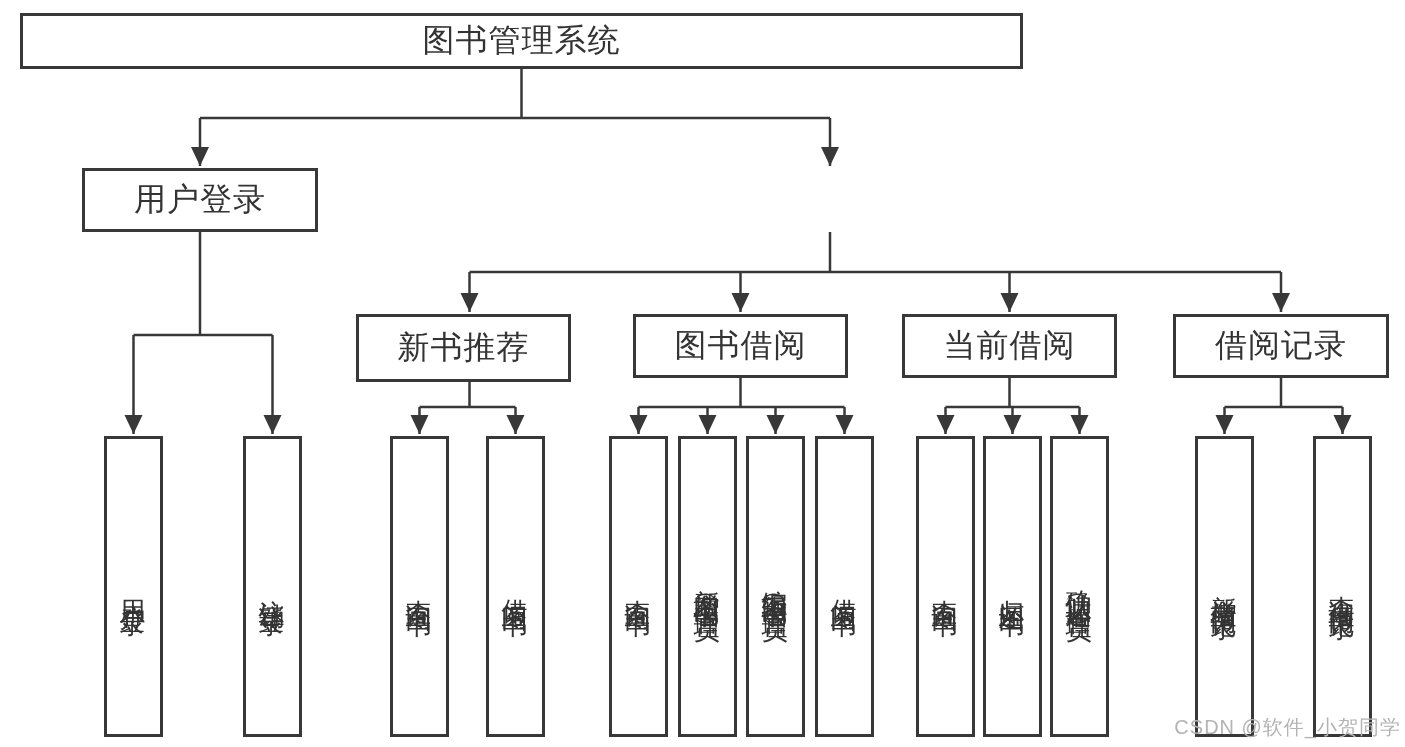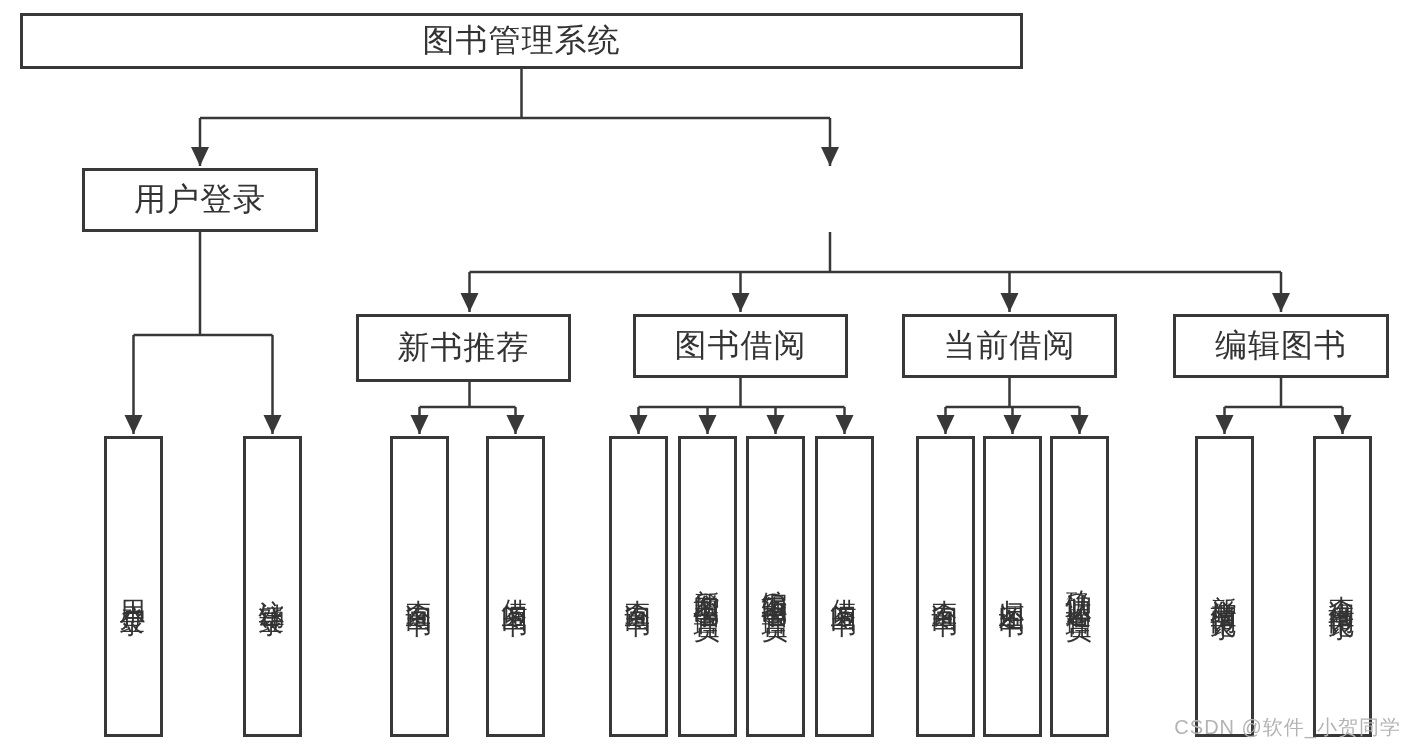--- a/index.html
+++ b/index.html
@@ -96,21 +96,21 @@
     </g>
   </svg>
 
   <div class="node node--h" style="left:20px; top:13px; width:1003px; height:56px;">图书管理系统</div>
 
   <div class="node node--h" style="left:82px; top:168px; width:236px; height:64px;">用户登录</div>
 
   <div class="node node--h" style="left:356px; top:314px; width:215px; height:68px;">新书推荐</div>
   <div class="node node--h" style="left:902px; top:314px; width:215px; height:64px;">当前借阅</div>
   <div class="node node--h" style="left:633px; top:314px; width:215px; height:64px;">图书借阅</div>
-  <div class="node node--h" style="left:1173px; top:314px; width:216px; height:64px;">编辑图书</div>
+  <div class="node node--h" style="left:1173px; top:314px; width:216px; height:64px;">借阅记录</div>
 
   <div class="node node--v" style="left:104px; top:436px; width:59px; height:301px;">用户登录</div>
   <div class="node node--v" style="left:243px; top:436px; width:59px; height:301px;">注销登录</div>
 
   <div class="node node--v" style="left:390px; top:436px; width:59px; height:301px;">查询图书</div>
   <div class="node node--v" style="left:486px; top:436px; width:59px; height:301px;">借阅图书</div>
 
   <div class="node node--v" style="left:609px; top:436px; width:59px; height:301px;">查询图书</div>
   <div class="node node--v" style="left:678px; top:436px; width:59px; height:301px;">新增图书（管理员）</div>
   <div class="node node--v" style="left:746px; top:436px; width:59px; height:301px;">编辑图书（管理员）</div>

